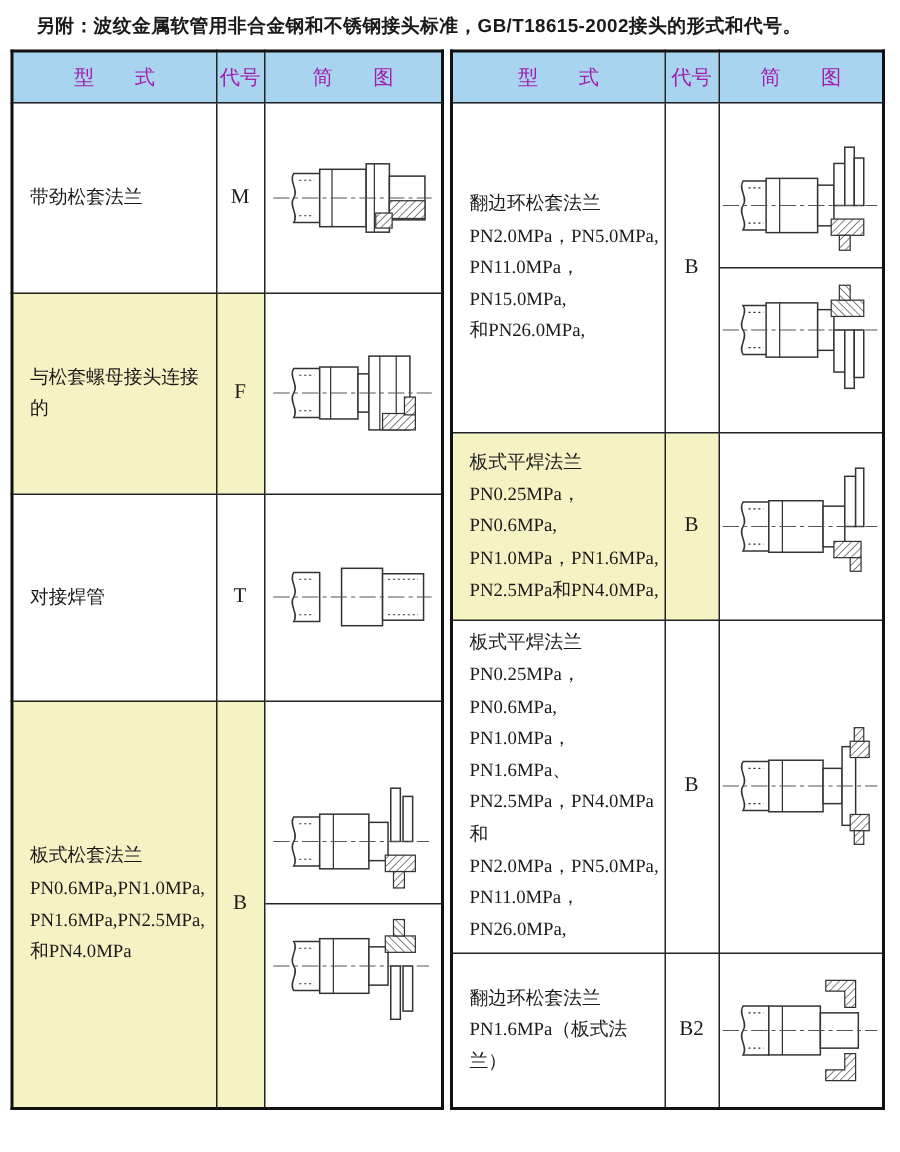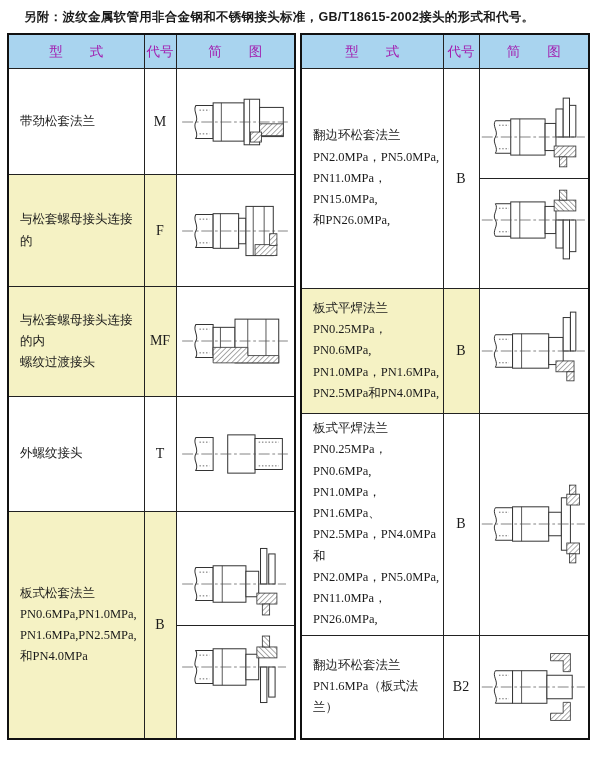--- a/index.html
+++ b/index.html
@@ -193,34 +193,22 @@
         <td class="type hl">与松套螺母接头连接的</td>
         <td class="code hl">F</td>
         <td class="diag">
           <div class="dcell">
               <svg class="dg" viewBox="0 0 120 90">
                 <use href="#dF"></use>
               </svg>
             </div>
         </td>
       </tr>
-      <tr style="height:96px">
-        <td class="type hl">与松套螺母接头连接的内
-螺纹过渡接头</td>
-        <td class="code hl">MF</td>
-        <td class="diag">
-          <div class="dcell">
-              <svg class="dg" viewBox="0 0 120 90">
-                <use href="#dMF"></use>
-              </svg>
-            </div>
-        </td>
-      </tr>
       <tr style="height:101px">
-        <td class="type">外螺纹接头</td>
+        <td class="type">对接焊管</td>
         <td class="code">T</td>
         <td class="diag">
           <div class="dcell">
               <svg class="dg" viewBox="0 0 120 90">
                 <use href="#dT"></use>
               </svg>
             </div>
         </td>
       </tr>
       <tr style="height:199px">

